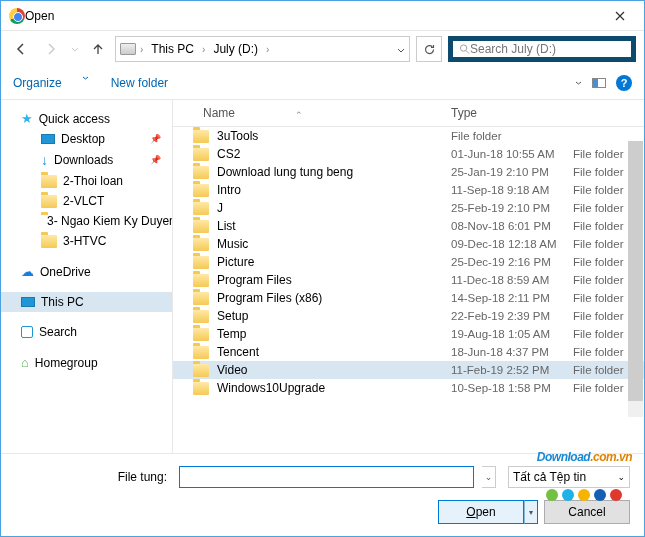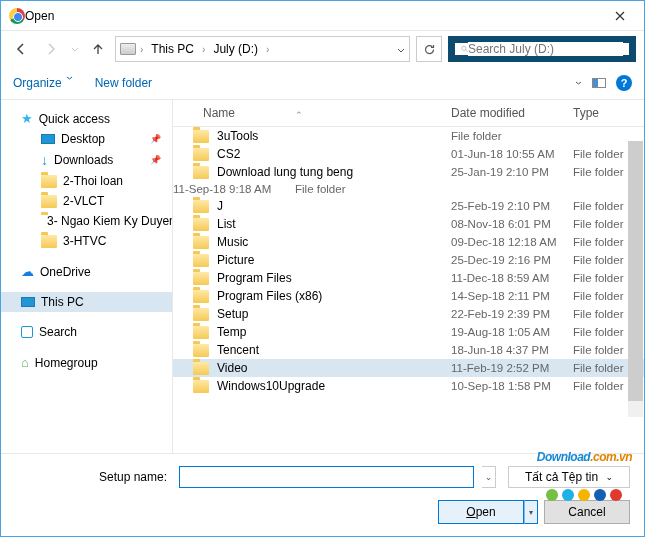--- a/index.html
+++ b/index.html
@@ -11,24 +11,24 @@
 .navbar{height:36px;display:flex;align-items:center;padding:4px 8px;gap:6px}
 .nav-arrow{width:24px;height:24px;display:flex;align-items:center;justify-content:center;color:#555}
 .nav-arrow.disabled{color:#ccc}
 .nav-up{width:22px;color:#555}
 .addressbar{flex:1;height:26px;border:1px solid #ccc;display:flex;align-items:center;padding:0 4px;gap:4px;background:#fff}
 .addr-drive{width:16px;height:12px;background:linear-gradient(#eee,#ccc);border:1px solid #999;border-radius:1px}
 .addr-sep{color:#888;font-size:10px}
 .addr-seg{padding:2px 4px}
 .addr-down{margin-left:auto;color:#555}
 .refresh{width:26px;height:26px;border:1px solid #ccc;display:flex;align-items:center;justify-content:center;color:#555}
-.searchbox{width:188px;height:26px;border:7px solid #0c4a6e;display:flex;align-items:center;padding:0 6px}
+.searchbox{width:188px;height:26px;border:5px solid #0c4a6e;display:flex;align-items:center;padding:0 6px}
 .searchbox input{border:none;outline:none;flex:1;color:#777}
 .toolbar{display:flex;align-items:center;padding:8px 12px;gap:22px;border-bottom:1px solid #e8e8e8}
-.tool-link{color:#0066b3;cursor:pointer;display:flex;align-items:flex-start;gap:4px}
+.tool-link{color:#0066b3;cursor:pointer;display:flex;align-items:flex-start;gap:20px}
 .tool-right{margin-left:auto;display:flex;align-items:center;gap:10px}
 .view-btn{display:flex;align-items:center;gap:2px;color:#555}
 .help-icon{width:16px;height:16px;border-radius:50%;background:#0078d7;color:#fff;display:flex;align-items:center;justify-content:center;font-weight:bold;font-size:11px}
 .body{flex:1;display:flex;min-height:0}
 .sidebar{width:172px;border-right:1px solid #e8e8e8;padding:8px 0;overflow:hidden}
 .side-item{display:flex;align-items:center;padding:3px 10px 3px 20px;gap:6px;cursor:pointer;white-space:nowrap}
 .side-item.child{padding-left:40px}
 .side-item.selected{background:#d8e6f2}
 .side-item .pin{margin-left:auto;color:#888;font-size:9px}
 .side-gap{height:10px}
@@ -44,21 +44,21 @@
 .file-row.selected{background:#d8e6f2}
 .file-row .col-name{display:flex;align-items:center;gap:8px;padding-left:20px}
 .file-row .col-date,.file-row .col-type{color:#666;font-size:11.5px}
 .folder-icon{width:16px;height:13px;background:linear-gradient(#ffe9a6,#f5c955);border-radius:1px;position:relative}
 .folder-icon::before{content:"";position:absolute;top:-3px;left:0;width:7px;height:3px;background:#f5c955;border-radius:1px 1px 0 0}
 .footer{border-top:1px solid #e8e8e8;padding:12px 14px;display:flex;flex-direction:column;gap:12px}
 .filename-row{display:flex;align-items:center;gap:8px}
 .filename-label{width:156px;text-align:right;padding-right:4px}
 .filename-input{flex:1;height:22px;border:1px solid #0078d7;padding:0 4px;outline:none}
 .filename-drop{width:14px;border:1px solid #ccc;border-left:none;height:22px;display:flex;align-items:center;justify-content:center;color:#555;font-size:9px}
-.filter-select{width:122px;height:22px;border:1px solid #ccc;padding:0 16px;display:flex;align-items:center;justify-content:space-between;margin-left:4px}
+.filter-select{width:122px;height:22px;border:1px solid #ccc;padding:0 4px;display:flex;align-items:center;justify-content:space-between;margin-left:4px}
 .buttons-row{display:flex;justify-content:flex-end;gap:6px}
 .btn{width:86px;height:24px;border:1px solid #adadad;background:#e1e1e1;display:flex;align-items:center;justify-content:center;cursor:pointer}
 .btn.default{border:1px solid #0078d7;background:#e5f1fb}
 .btn-split{width:14px;border:1px solid #0078d7;border-left:1px solid #86b9e0;height:24px;display:flex;align-items:center;justify-content:center;background:#e5f1fb;font-size:8px;color:#555;margin-left:-6px}
 .underline{text-decoration:underline}
 .scrollbar{position:absolute;right:1px;top:140px;width:15px;height:276px;background:#f0f0f0}
 .scrollthumb{position:absolute;right:1px;top:140px;width:15px;height:260px;background:#cdcdcd}
 .watermark{position:absolute;right:12px;bottom:68px;pointer-events:none}
 .wm-text{font-size:26px;font-weight:bold;font-style:italic;color:#1888d4;letter-spacing:-0.5px}
 .dots{position:absolute;right:22px;bottom:35px;display:flex;gap:4px}
@@ -226,21 +226,20 @@
         <span>Homegroup</span>
       </div>
     </div>
 
     <div class="content">
       <div class="columns">
         <div class="col-name">
           <span class="col-header">Name</span>
           <span class="sort-arrow">⌃</span>
         </div>
-        <div class="col-date col-header">Date modified</div>
         <div class="col-type col-header">Type</div>
       </div>
       <div class="file-list" id="file-list">
           <div class="file-row">
             <div class="col-name">
               <span class="folder-icon"></span>
               <span>3uTools</span>
             </div>
             <div class="col-type">File folder</div>
           </div>
@@ -254,20 +253,24 @@
           </div>
           <div class="file-row">
             <div class="col-name">
               <span class="folder-icon"></span>
               <span>Download lung tung beng</span>
             </div>
             <div class="col-date">25-Jan-19 2:10 PM</div>
             <div class="col-type">File folder</div>
           </div>
           <div class="file-row">
+            <div class="col-name">
+              <span class="folder-icon"></span>
+              <span>Intro</span>
+            </div>
             <div class="col-date">11-Sep-18 9:18 AM</div>
             <div class="col-type">File folder</div>
           </div>
           <div class="file-row">
             <div class="col-name">
               <span class="folder-icon"></span>
               <span>J</span>
             </div>
             <div class="col-date">25-Feb-19 2:10 PM</div>
             <div class="col-type">File folder</div>
@@ -351,21 +354,21 @@
             </div>
             <div class="col-date">10-Sep-18 1:58 PM</div>
             <div class="col-type">File folder</div>
           </div>
         </div>
     </div>
   </div>
 
   <div class="footer">
     <div class="filename-row">
-      <span class="filename-label">Setup name:</span>
+      <span class="filename-label">File tung:</span>
       <input class="filename-input" style="">
       <div class="filename-drop">⌄</div>
       <div class="filter-select">
         <span>Tất cả Tệp tin</span>
         <span style="font-size:9px">⌄</span>
       </div>
     </div>
     <div class="buttons-row">
       <div class="btn default">
           <span><span class="underline">O</span><span>pen</span></span>

